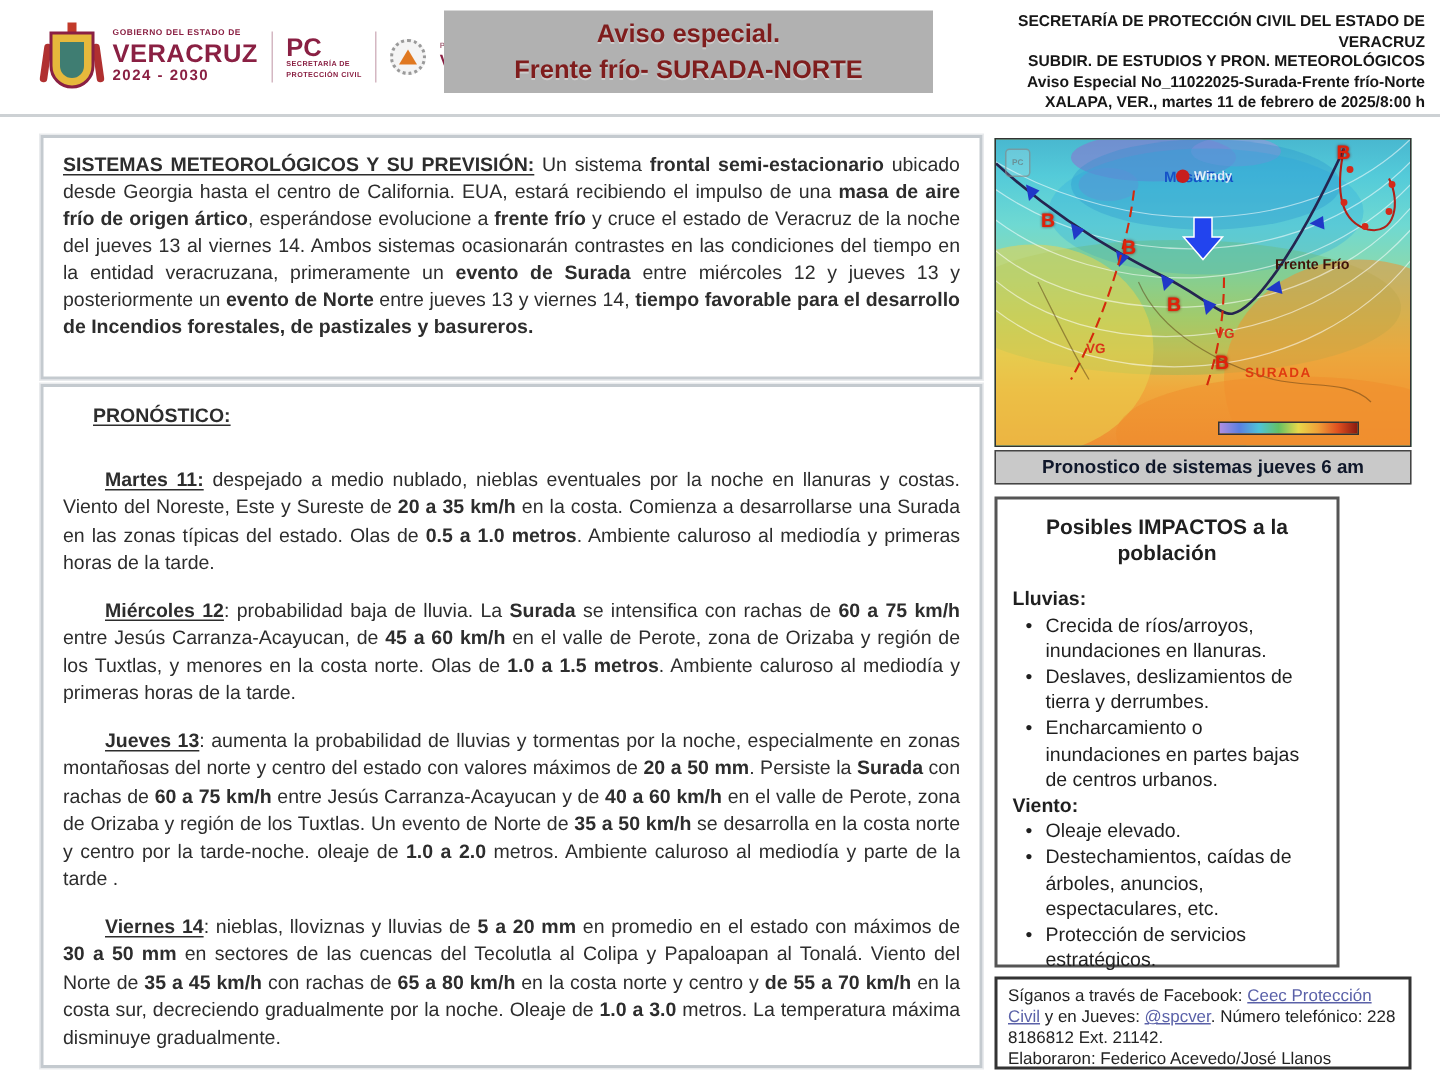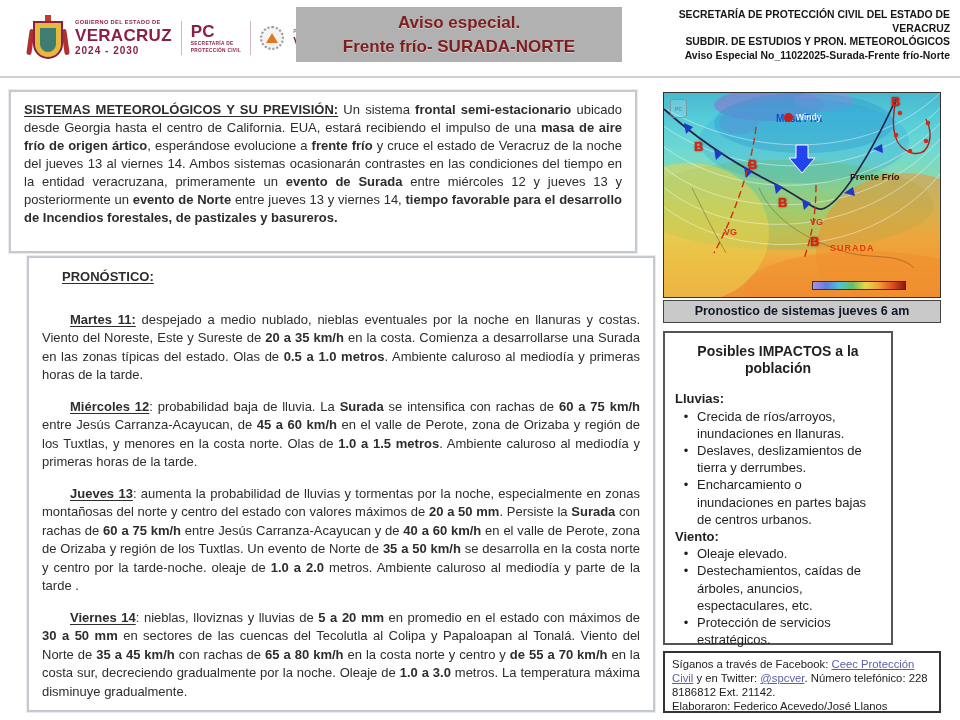--- a/index.html
+++ b/index.html
@@ -37,21 +37,21 @@
              display:flex;flex-direction:column;align-items:center;justify-content:center;
              font-weight:800;font-size:17px;line-height:24px;color:#7f1d1d;
              text-shadow:0 1px 0 rgba(255,255,255,.35);}
   .org-block{position:absolute;right:10px;top:8px;width:322px;text-align:right;color:#161616;
              font-weight:bold;font-size:10.4px;line-height:13.6px;}
   .header-divider{position:absolute;left:0;top:76px;width:960px;height:2px;background:#cdd1d4;}
 
   
   .doc-box{position:absolute;border:2px solid #c4cacf;box-shadow:0 0 0 1px #e9ebed;
            box-sizing:border-box;background:#fff;text-align:justify;color:#2d2d2d;}
-  .box-systems{left:9px;top:90px;width:628px;height:163px;padding:9px 13px;
+  .box-systems{left:27px;top:90px;width:628px;height:163px;padding:9px 13px;
                font-size:13px;line-height:18px;}
   .box-forecast{left:27px;top:256px;width:628px;height:456px;padding:10px 13px;
                 font-size:13px;line-height:18.5px;}
   .forecast-heading{font-weight:bold;text-decoration:underline;text-underline-offset:2px;
                     margin:0 0 24px 0;text-align:left;padding-left:20px;}
   .forecast-p{margin:0 0 13px 0;text-indent:28px;}
   .b{font-weight:bold;}
   .u{text-decoration:underline;text-underline-offset:2px;}
   .lnk{color:#5a61a8;text-decoration:underline;cursor:pointer;}
 
@@ -132,20 +132,21 @@
   <div class="title-box">
     <div>Aviso especial.</div>
     <div>Frente frío- SURADA-NORTE</div>
   </div>
 
   <div class="org-block">
     <div>SECRETARÍA DE PROTECCIÓN CIVIL DEL ESTADO DE</div>
     <div>VERACRUZ</div>
     <div>SUBDIR. DE ESTUDIOS Y PRON. METEOROLÓGICOS</div>
     <div>Aviso Especial No_11022025-Surada-Frente frío-Norte</div>
+    <div>XALAPA, VER., martes 11 de febrero de 2025/8:00 h</div>
   </div>
 
   <div class="header-divider"></div>
 
   <div class="doc-box box-systems">
     <p style="margin:0"><span class="b u">SISTEMAS METEOROLÓGICOS Y SU PREVISIÓN:</span><span> Un sistema </span><span class="b">frontal semi-estacionario</span><span> ubicado desde Georgia hasta el centro de California. EUA, estará recibiendo el impulso de una </span><span class="b">masa de aire frío de origen ártico</span><span>, esperándose evolucione a </span><span class="b">frente frío</span><span> y cruce el estado de Veracruz de la noche del jueves 13 al viernes 14. Ambos sistemas ocasionarán contrastes en las condiciones del tiempo en la entidad veracruzana, primeramente un </span><span class="b">evento de Surada</span><span> entre miércoles 12 y jueves 13 y posteriormente un </span><span class="b">evento de Norte</span><span> entre jueves 13 y viernes 14, </span><span class="b">tiempo favorable para el desarrollo de Incendios forestales, de pastizales y basureros.</span></p>
   </div>
 
   <div class="doc-box box-forecast">
     <div class="forecast-heading">PRONÓSTICO:</div>
@@ -263,17 +264,17 @@
     </div>
     <div class="imp-item">
       <span class="imp-bullet">•</span>
       <span class="imp-text">Protección de servicios estratégicos.</span>
     </div>
 
     <div class="imp-ambient">Ambiente muy frío</div>
   </div>
 
   <div class="footer-box">
-    <div><span>Síganos a través de Facebook: </span><span class="lnk">Ceec Protección Civil</span><span>  y en Twitter: </span><span class="lnk">@spcver</span><span>. Número telefónico: 228 8186812 Ext. 21142.</span></div>
+    <div><span>Síganos a través de Facebook: </span><span class="lnk">Ceec Protección Civil</span><span>  y en Jueves: </span><span class="lnk">@spcver</span><span>. Número telefónico: 228 8186812 Ext. 21142.</span></div>
     <div>Elaboraron: Federico Acevedo/José Llanos</div>
   </div>
 
 </div>
 
 </body></html>

